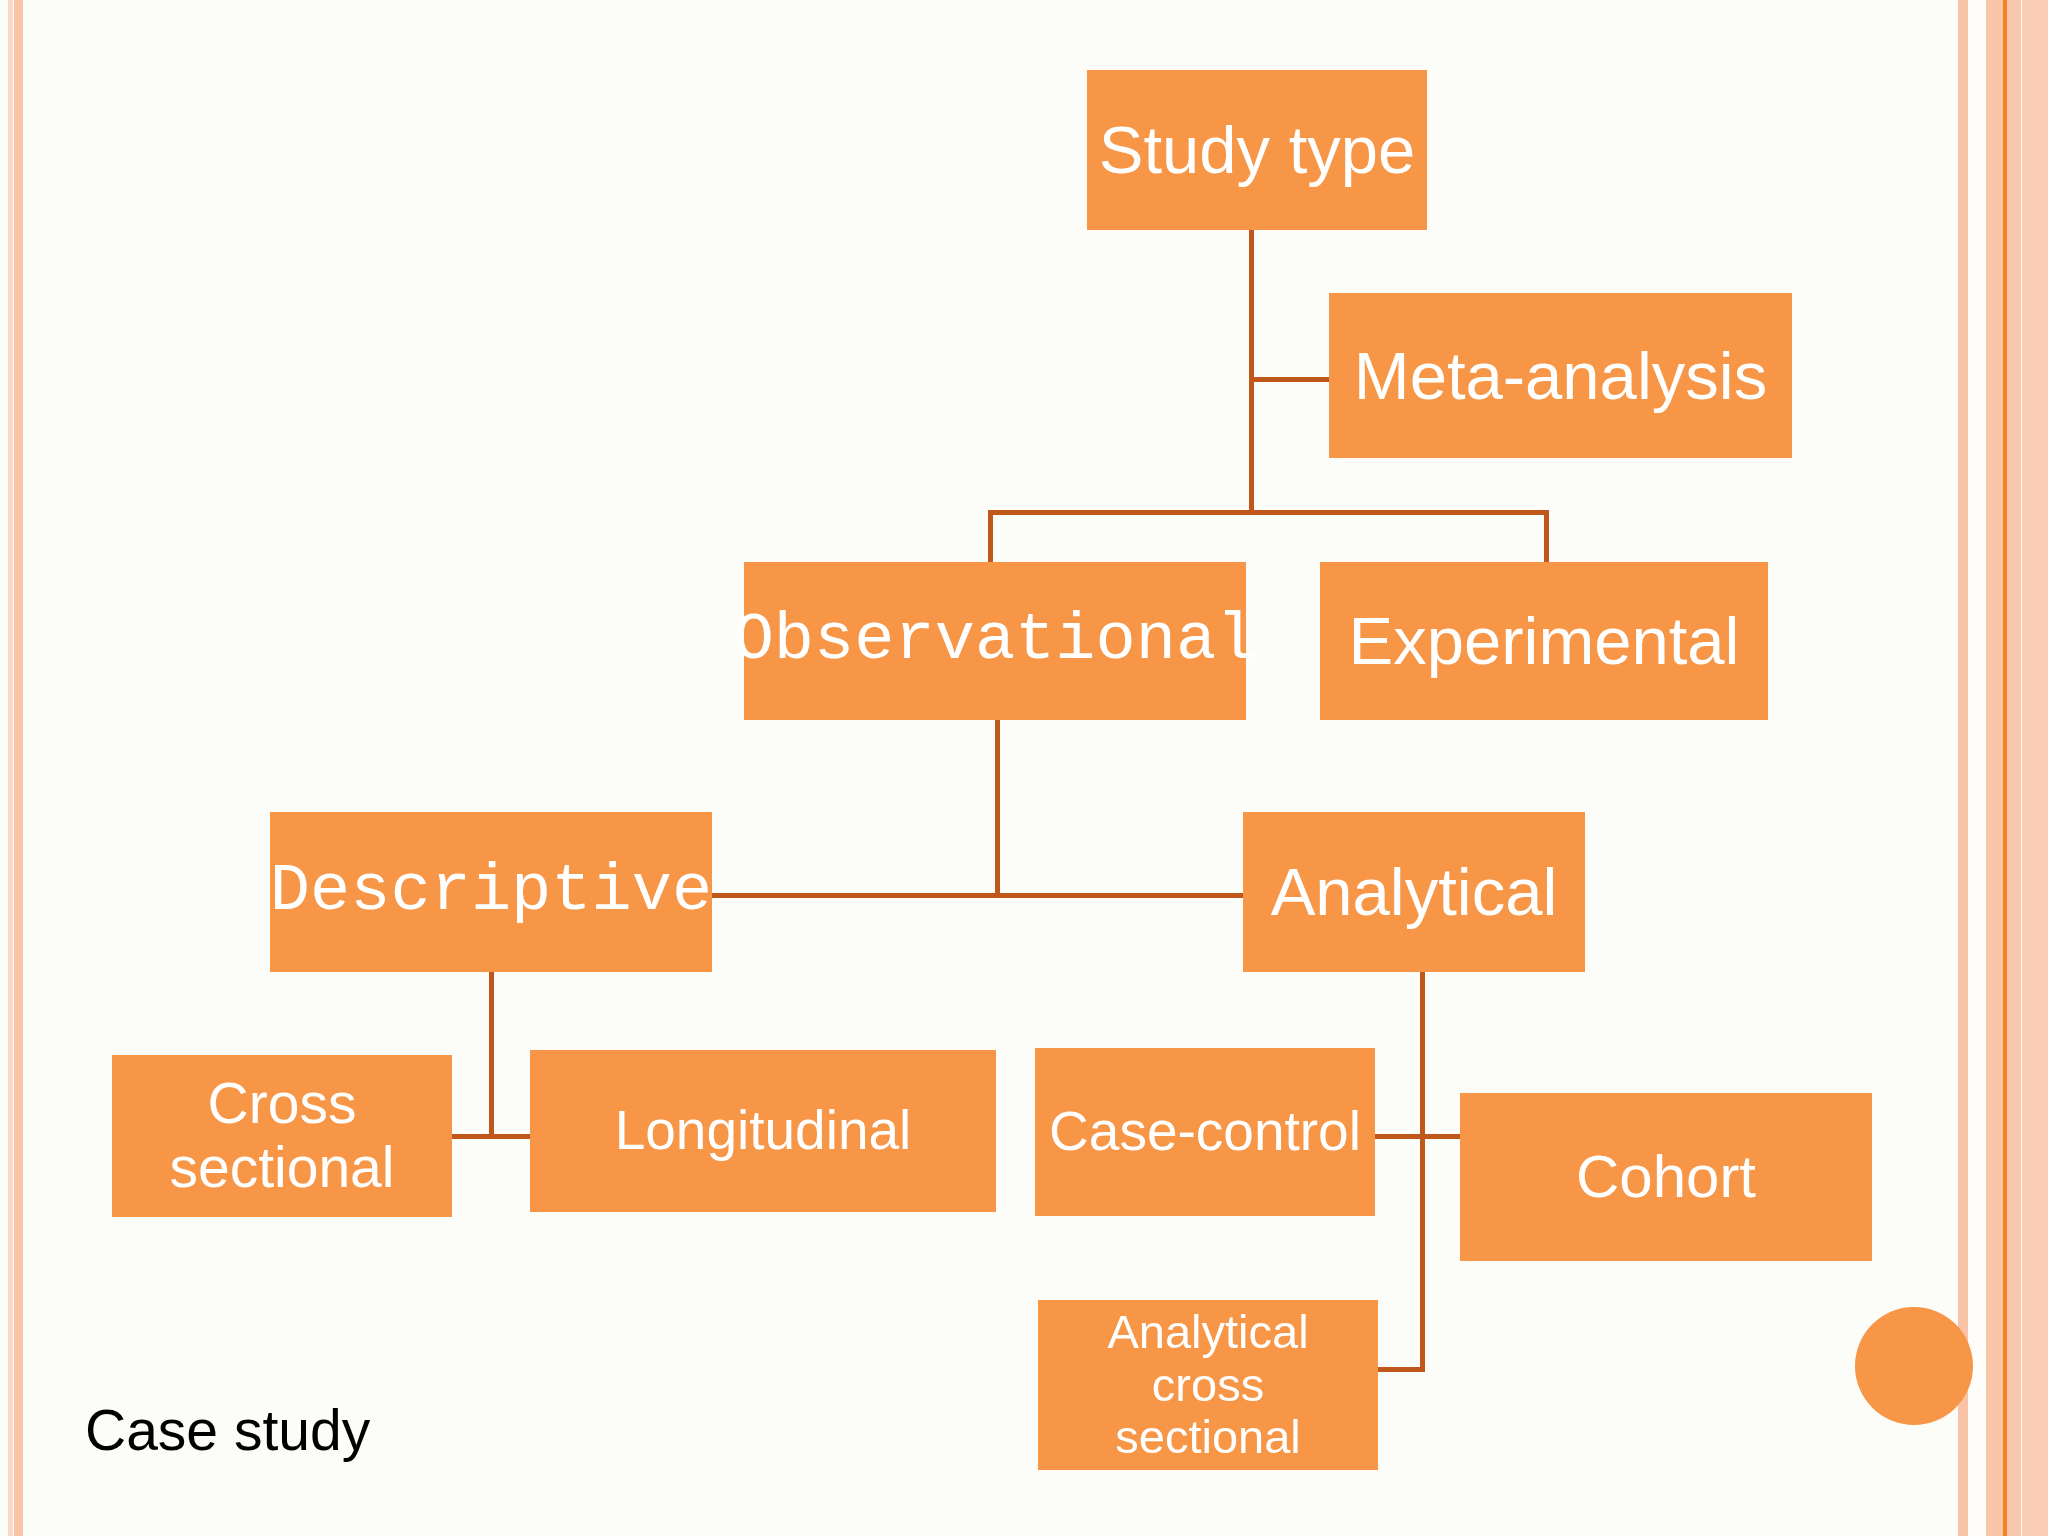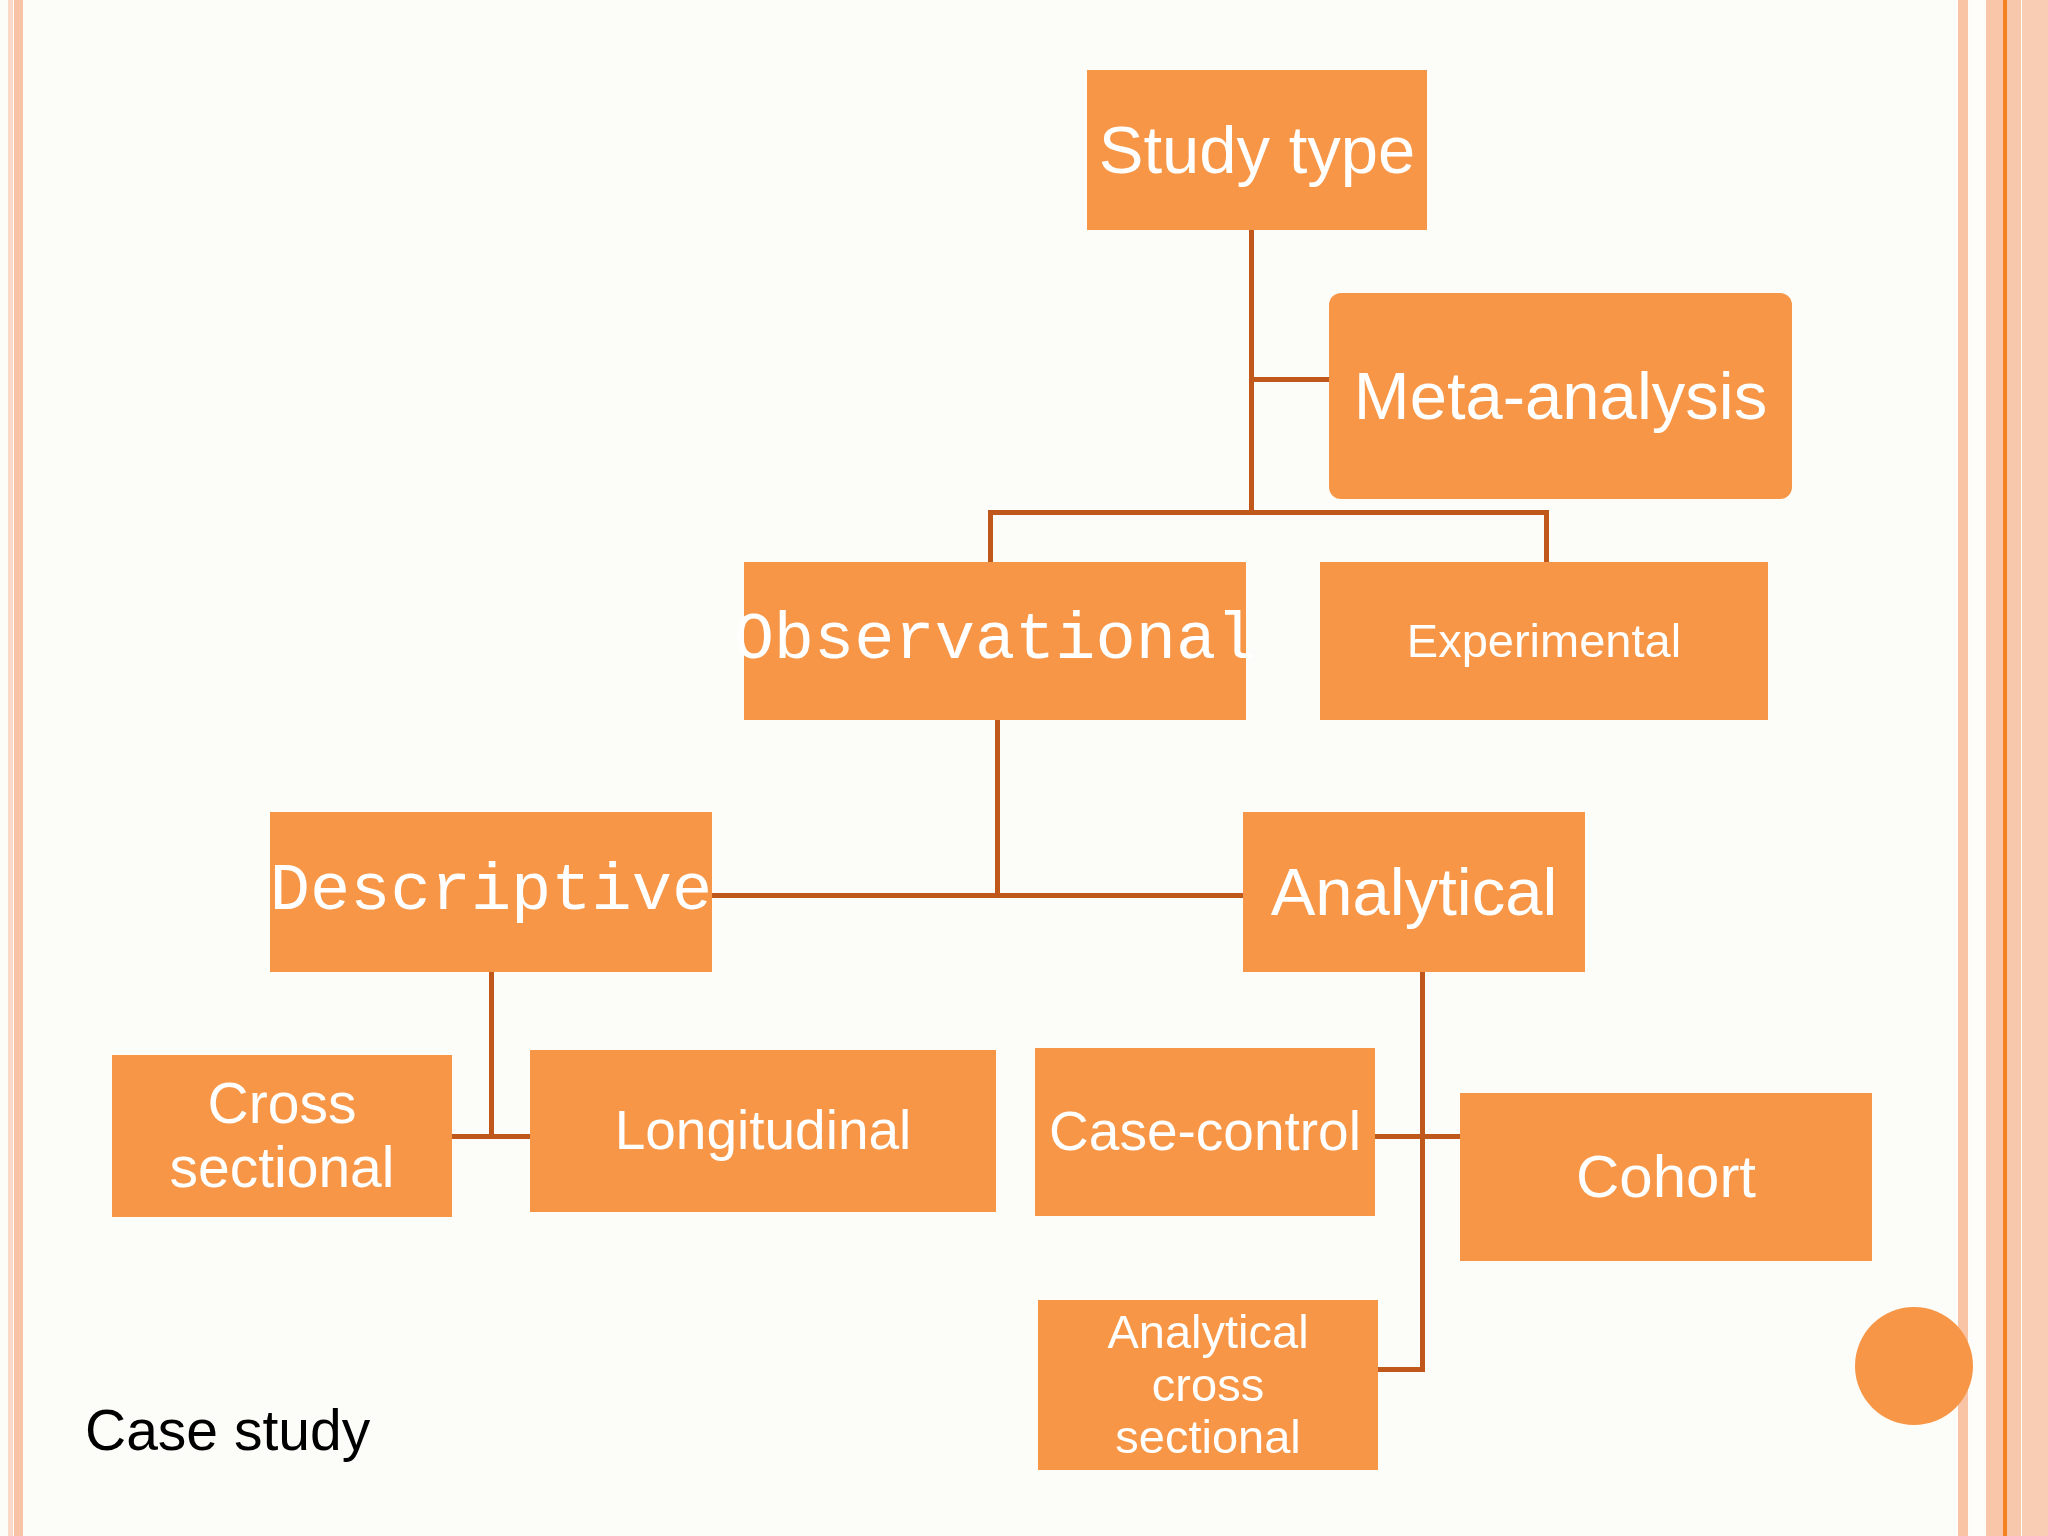--- a/index.html
+++ b/index.html
@@ -102,29 +102,29 @@
   <div class="line h" style="left:452px; top:1134px; width:78px;"></div>
 
   <div class="line v" style="left:1420px; top:972px; height:398px;"></div>
   <div class="line h" style="left:1375px; top:1134px; width:90px;"></div>
   <div class="line h" style="left:1370px; top:1367px; width:55px;"></div>
 
   <div class="node" style="left:1087px; top:70px; width:340px; height:160px; font-size:67px;">
     <span>Study type</span>
   </div>
 
-  <div class="node" style="left:1329px; top:293px; width:463px; height:206px; font-size:67px;border-radius:12px;">
+  <div class="node" style="left:1329px; top:293px; width:463px; height:165px; font-size:67px;">
     <span>Meta-analysis</span>
   </div>
 
   <div class="node" style="left:744px; top:562px; width:502px; height:158px; font-size:67px;font-family:Liberation Mono, monospace;">
     <span>Observational</span>
   </div>
 
-  <div class="node" style="left:1320px; top:562px; width:448px; height:158px; font-size:47px;">
+  <div class="node" style="left:1320px; top:562px; width:448px; height:158px; font-size:67px;">
     <span>Experimental</span>
   </div>
 
   <div class="node" style="left:270px; top:812px; width:442px; height:160px; font-size:67px;font-family:Liberation Mono, monospace;">
     <span>Descriptive</span>
   </div>
 
   <div class="node" style="left:1243px; top:812px; width:342px; height:160px; font-size:67px;">
     <span>Analytical</span>
   </div>

